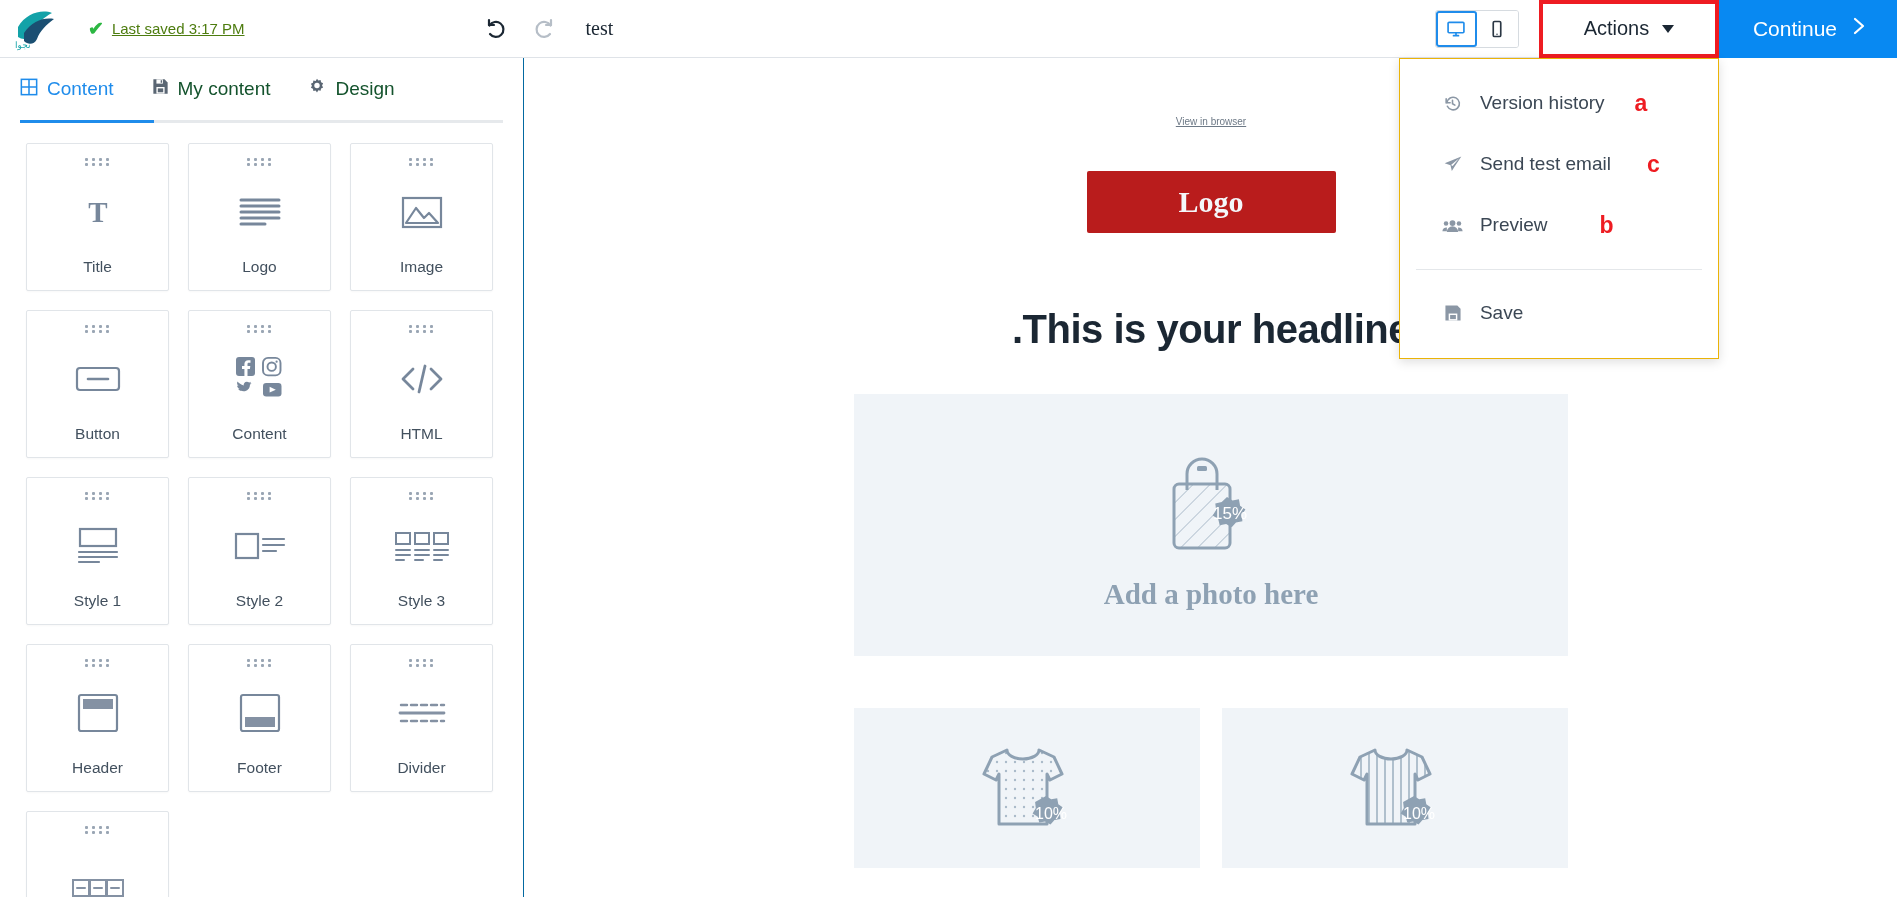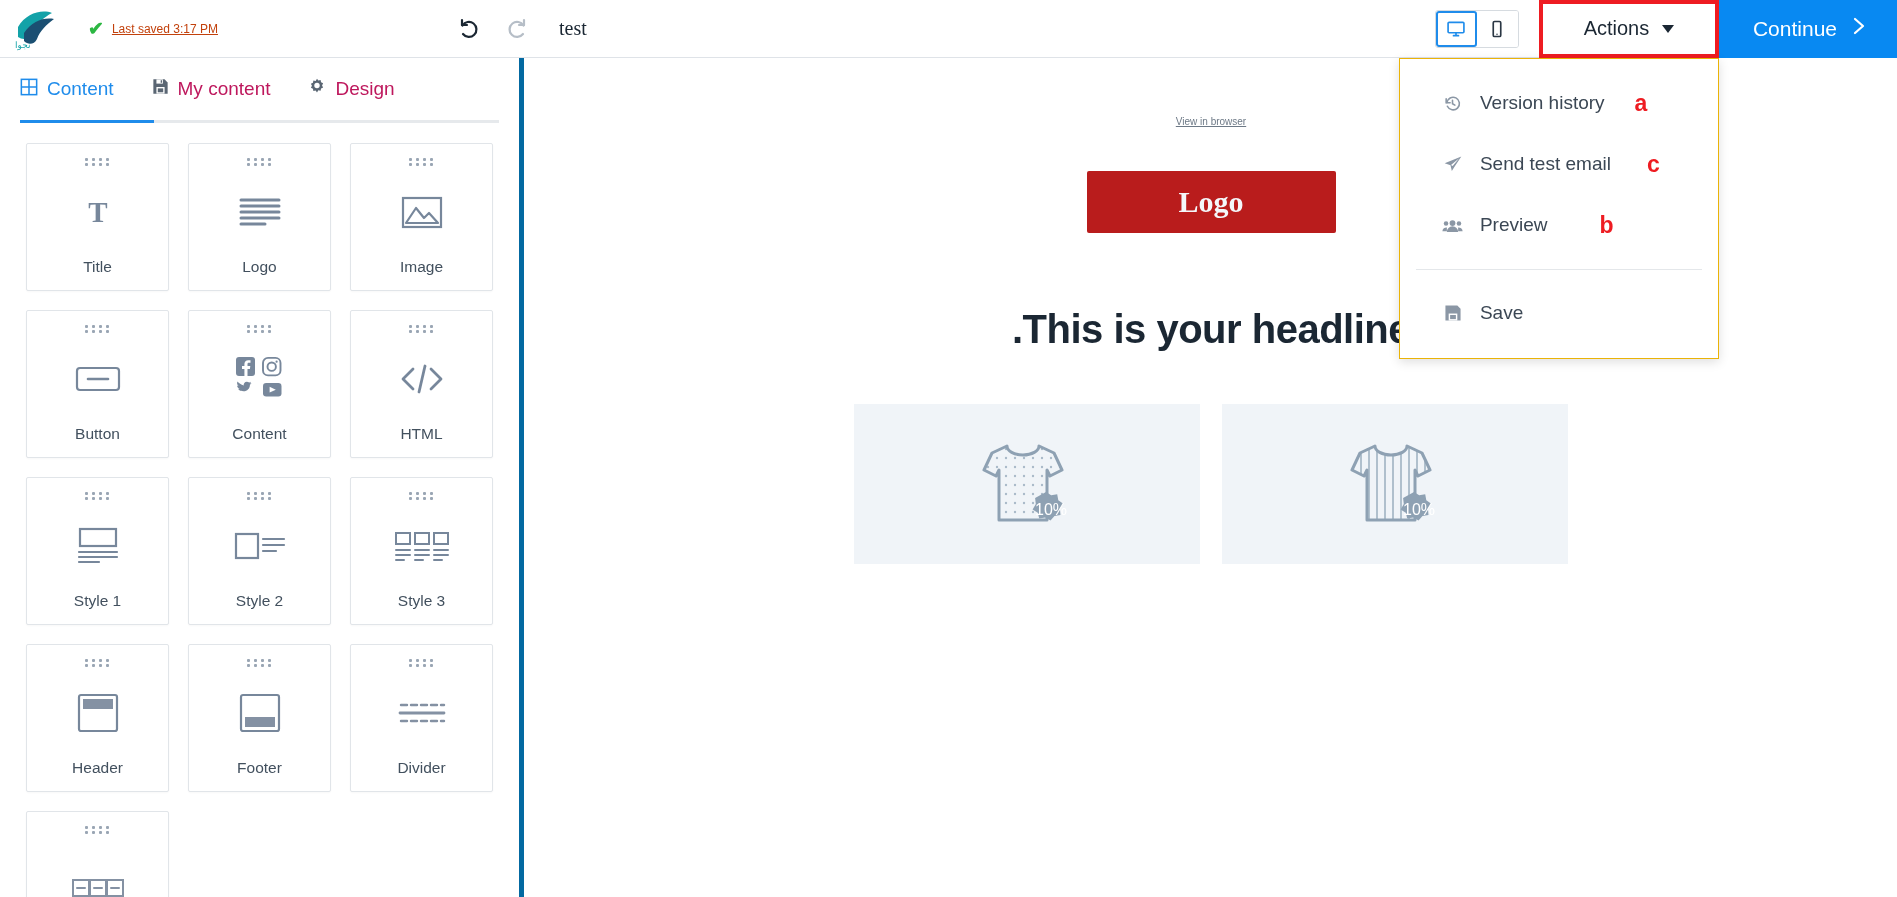--- a/index.html
+++ b/index.html
@@ -18,21 +18,21 @@
   }
   .brand-logo {
     margin-left: 10px; width: 52px; height: 46px;
     display: flex; align-items: center; justify-content: center;
   }
   .saved-wrap {
     display: flex; align-items: center; gap: 8px; margin-left: 26px;
   }
   .check-ico { color: #2cb742; font-size: 19px; line-height: 1; font-weight: bold; }
   .saved-link {
-    color: #c2410c; font-size: 12px; text-decoration: underline;
+    color: #4d7c0f; font-size: 15px; text-decoration: underline;
     cursor: pointer; white-space: nowrap;
   }
   .undo-redo { display: flex; align-items: center; gap: 20px; margin-left: 237px; }
   .icon-btn {
     width: 28px; height: 28px; display: flex; align-items: center;
     justify-content: center; cursor: pointer; background: none; border: none;
   }
   .doc-title {
     margin-left: 28px; font-family: "Liberation Serif", serif;
     font-size: 20px; color: #1b2733;
@@ -87,26 +87,26 @@
     color: #ee1c22; font-weight: bold; font-size: 23px;
     font-family: "Liberation Sans", sans-serif; margin-left: 14px;
   }
   .dd-marker.b { margin-left: 36px; }
   .dd-marker.c { margin-left: 20px; }
   .dd-sep { height: 1px; background: #e4e7ea; margin: 13px 16px; }
 
   
   .sidebar {
     position: absolute; top: 58px; left: 0; width: 524px; height: 839px;
-    background: #ffffff; border-right: 5px solid #0369a1; overflow: hidden;
+    background: #ffffff; border-right: 1px solid #0369a1; overflow: hidden;
   }
   .tabs { display: flex; align-items: center; height: 62px; padding-left: 20px; gap: 38px; }
   .tab {
     display: flex; align-items: center; gap: 9px; font-size: 19px;
-    color: #be185d; cursor: pointer; height: 62px;
+    color: #14532d; cursor: pointer; height: 62px;
   }
   .tab.active { color: #1f8ceb; }
   .tabs-underline { height: 3px; background: #e6e9ec; position: relative; margin: 0 20px; }
   .tabs-underline .fill { position: absolute; left: 0; top: 0; height: 3px; width: 134px; background: #1f8ceb; }
 
   .blocks {
     display: grid; grid-template-columns: repeat(3, 143px);
     gap: 19px 19px; padding: 20px 20px 0 26px;
   }
   .block {
@@ -619,20 +619,37 @@
   <div class="email-body">
 
     <div class="view-browser">View in browser</div>
 
     <div class="logo-box">
       <span class="logo-text">Logo</span>
     </div>
 
     <div class="headline">.This is your headline</div>
 
+    <div class="photo-box">
+      <span>
+        <svg width="118" height="118" viewBox="0 0 118 118" fill="none">
+          <defs>
+            <pattern id="hatch" patternUnits="userSpaceOnUse" width="12" height="12" patternTransform="rotate(45)">
+              <line x1="0" y1="0" x2="0" y2="12" stroke="#a9bac9" stroke-width="1.6"></line>
+            </pattern>
+          </defs>
+          <rect x="22" y="44" width="56" height="64" rx="5" fill="url(#hatch)" stroke="#8ea1b3" stroke-width="3"></rect>
+          <path d="M35 50 V34 a15 15 0 0 1 30 0 V50" stroke="#8ea1b3" stroke-width="3" fill="none"></path>
+          <rect x="45" y="26" width="10" height="5" rx="1.5" fill="#8ea1b3"></rect>
+          <path d="M94 62 l5.5 3.4 6.4-1.1 1.2 6.4 5.3 3.7-3.6 5.4 0.6 6.5-6.4 1.1-4.3 4.9-5.6-3.3-6.4 1.3-1.5-6.3-5.5-3.5 3.4-5.6-0.8-6.4 6.4-1.4z" transform="translate(-19,-5)" fill="#8ea1b3"></path>
+          <text x="78" y="79" text-anchor="middle" font-family="Liberation Sans, sans-serif" font-size="17" fill="#ffffff">15%</text>
+        </svg>
+      </span>
+      <span class="photo-caption">Add a photo here</span>
+    </div>
 
     <div class="two-col">
 
       <div class="col-box">
         <span>
           <svg width="120" height="108" viewBox="0 0 120 108" fill="none">
             <defs>
               <pattern id="dots" patternUnits="userSpaceOnUse" width="9" height="9">
                 <circle cx="3" cy="3" r="1.2" fill="#a9bac9"></circle>
               </pattern>

